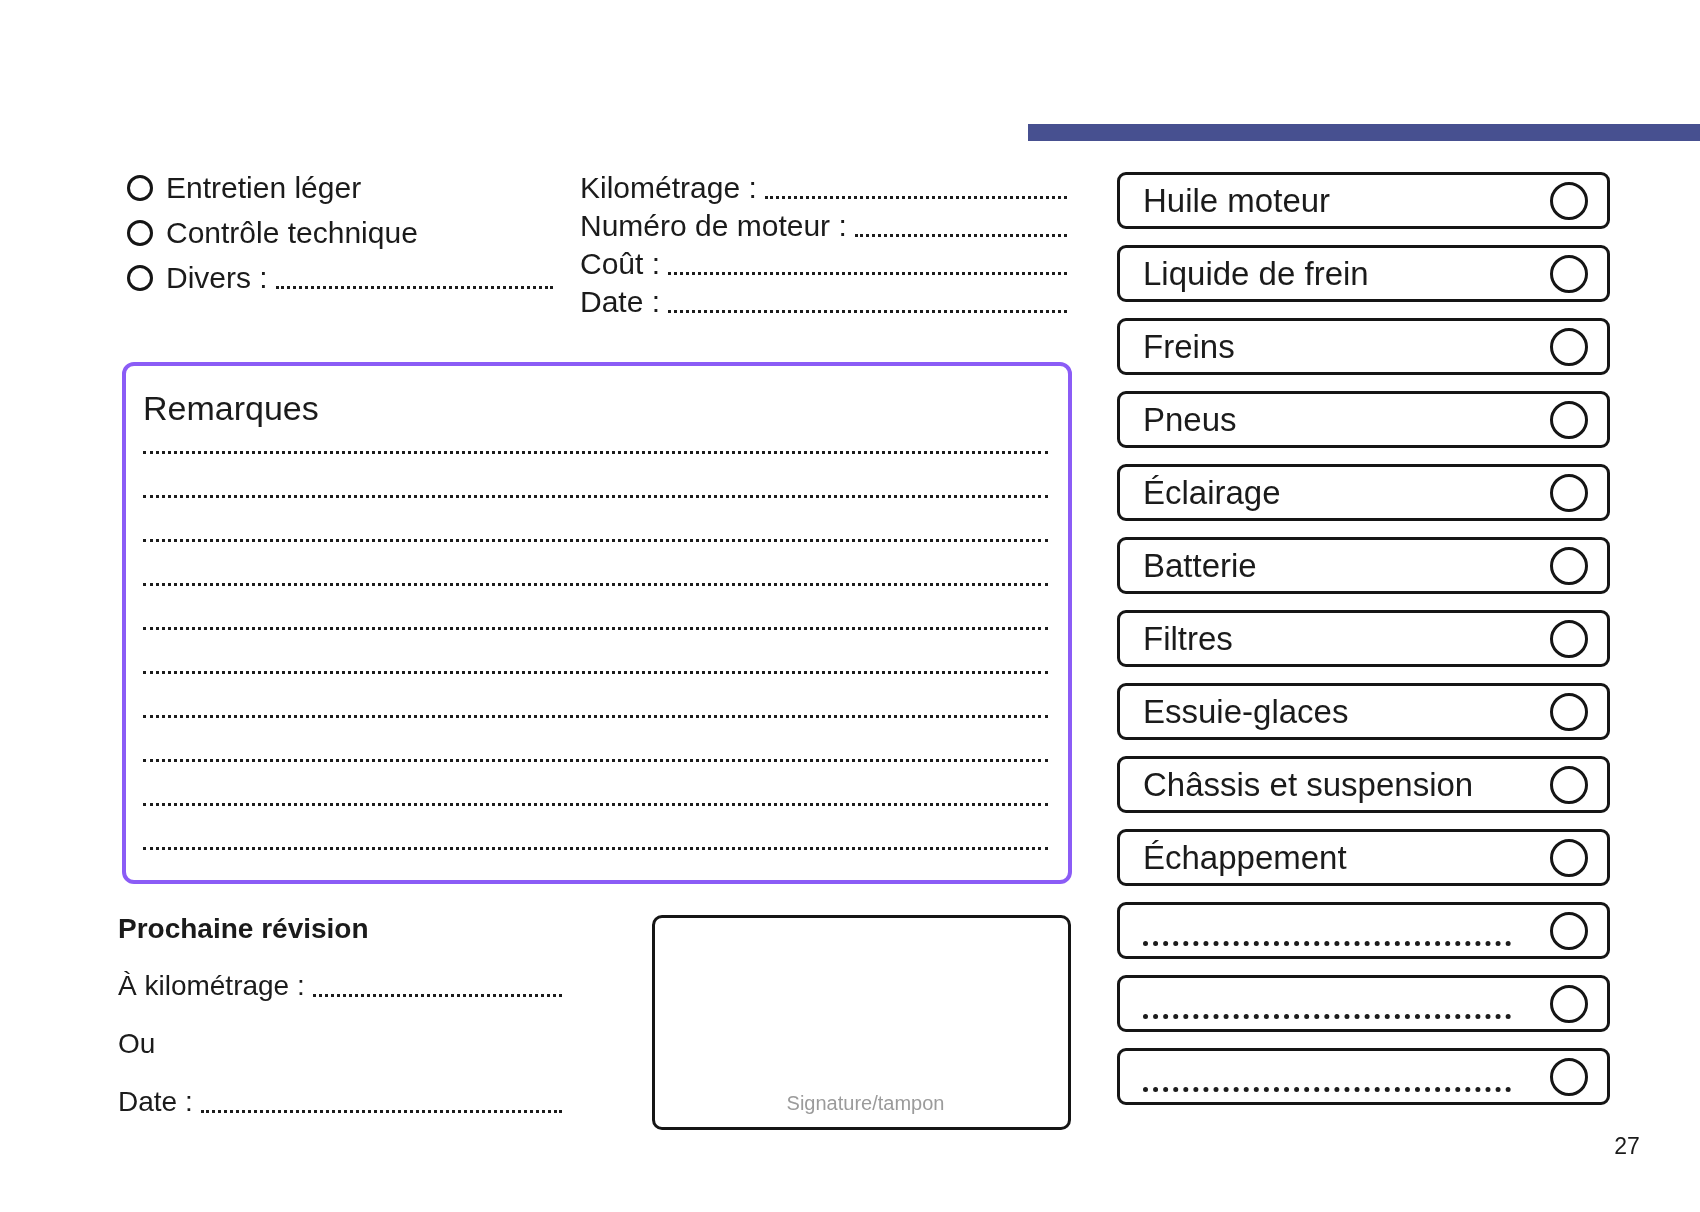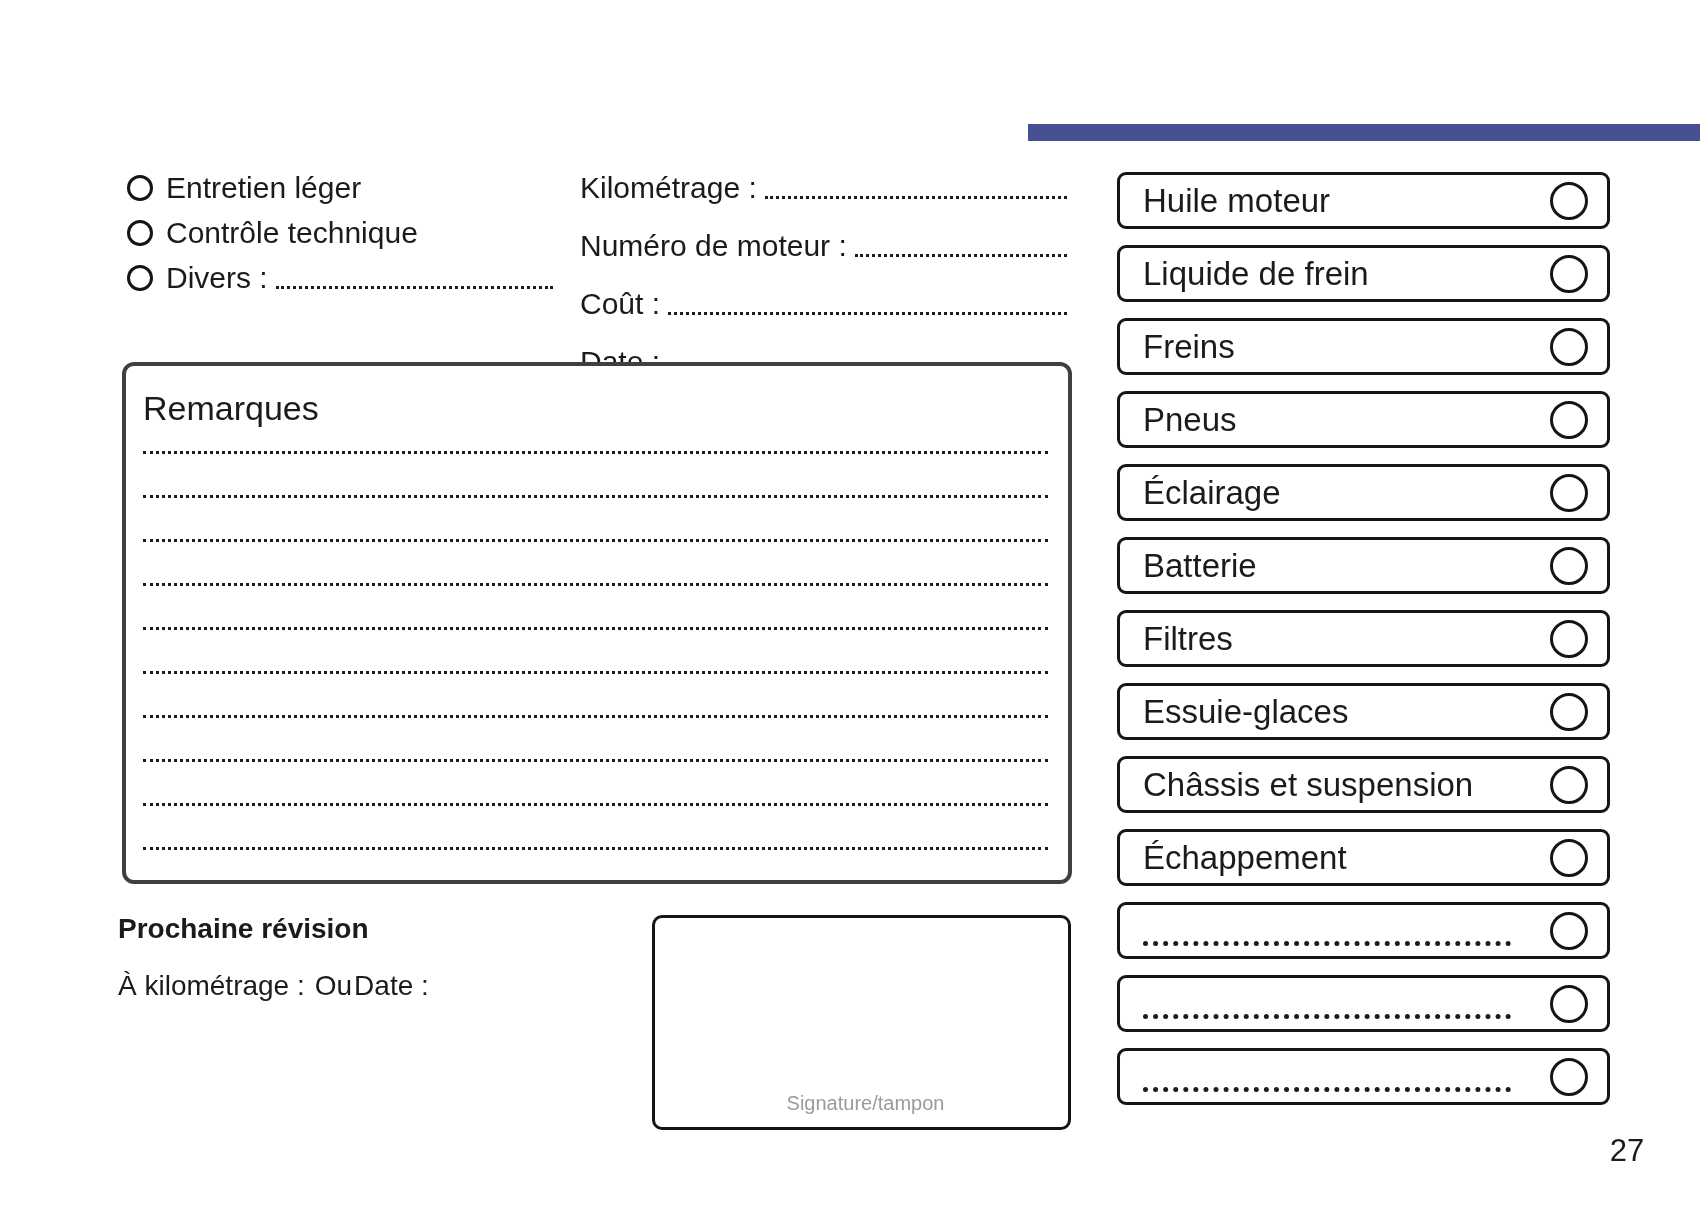--- a/index.html
+++ b/index.html
@@ -14,50 +14,50 @@
   .leader{flex:1;height:0;border-bottom:3px dotted #1c1c1c;margin-left:8px;margin-bottom:7px;}
 
   
   .service-rows{position:absolute;left:127px;top:170px;width:426px;display:flex;flex-direction:column;gap:9px;}
   .service-row{display:flex;align-items:flex-end;height:36px;font-size:30px;text-align:right;}
   .service-row .row-inner{display:flex;align-items:center;height:36px;}
   .radio-circle{width:20px;height:20px;border:3px solid #151515;border-radius:50%;background:#fff;flex:0 0 auto;}
   .service-label{margin-left:13px;white-space:nowrap;line-height:36px;}
 
   
-  .invoice-rows{position:absolute;left:580px;top:170px;width:487px;display:flex;flex-direction:column;gap:22px;}
+  .invoice-rows{position:absolute;left:580px;top:170px;width:487px;display:flex;flex-direction:column;gap:2px;}
   .invoice-row{display:flex;align-items:flex-end;height:36px;font-size:30px;}
   .invoice-label{white-space:nowrap;line-height:36px;}
 
   
-  .remarks-box{position:absolute;left:122px;top:362px;width:950px;height:522px;border:4px solid #404040;border-radius:12px;box-sizing:border-box;background:#fff;}
+  .remarks-box{position:absolute;left:122px;top:362px;width:950px;height:522px;border:4px solid #8b5cf6;border-radius:12px;box-sizing:border-box;background:#fff;}
   .remarks-title{position:absolute;left:17px;top:22px;font-size:34px;line-height:40px;}
   .remarks-lines{position:absolute;left:17px;right:20px;top:85px;}
   .remark-line{height:0;border-bottom:3px dotted #1c1c1c;margin-bottom:41px;}
 
   
   .next-title{position:absolute;left:118px;top:912px;font-size:28px;font-weight:bold;line-height:34px;}
-  .next-rows{position:absolute;left:118px;top:968px;width:444px;display:flex;flex-direction:row;gap:2px;}
+  .next-rows{position:absolute;left:118px;top:968px;width:444px;display:flex;flex-direction:column;gap:22px;}
   .next-row{display:flex;align-items:flex-end;height:36px;font-size:28px;}
   .next-label{white-space:nowrap;line-height:36px;}
 
   
   .signature-box{position:absolute;left:652px;top:915px;width:419px;height:215px;border:3px solid #151515;border-radius:10px;box-sizing:border-box;background:#fff;}
   .signature-label{position:absolute;left:8px;right:0;bottom:12px;text-align:center;font-size:20px;color:#9b9b9b;}
 
   
   .checklist{position:absolute;left:1117px;top:172px;width:493px;display:flex;flex-direction:column;gap:16px;text-align:right;}
   .check-item{height:57px;border:3px solid #151515;border-radius:9px;box-sizing:border-box;background:#fff;
     display:flex;align-items:center;padding:0 19px 0 23px;}
   .check-label{font-size:33px;white-space:nowrap;}
   .check-fill{width:368px;height:0;border-bottom:5px dotted #1c1c1c;align-self:flex-end;margin-bottom:10px;}
   .check-circle{width:32px;height:32px;border:3px solid #151515;border-radius:50%;background:#fff;margin-left:auto;flex:0 0 auto;}
 
   
-  .page-number{position:absolute;left:1595px;top:1133px;width:64px;text-align:center;font-size:31px;}
+  .page-number{position:absolute;left:1595px;top:1133px;width:64px;text-align:center;font-size:23px;}
 </style>
 </head>
 <body>
 
 <div class="page">
 
   <div class="accent-bar" style="background: rgb(71, 80, 144);"></div>
 
   <div class="service-rows">
 

